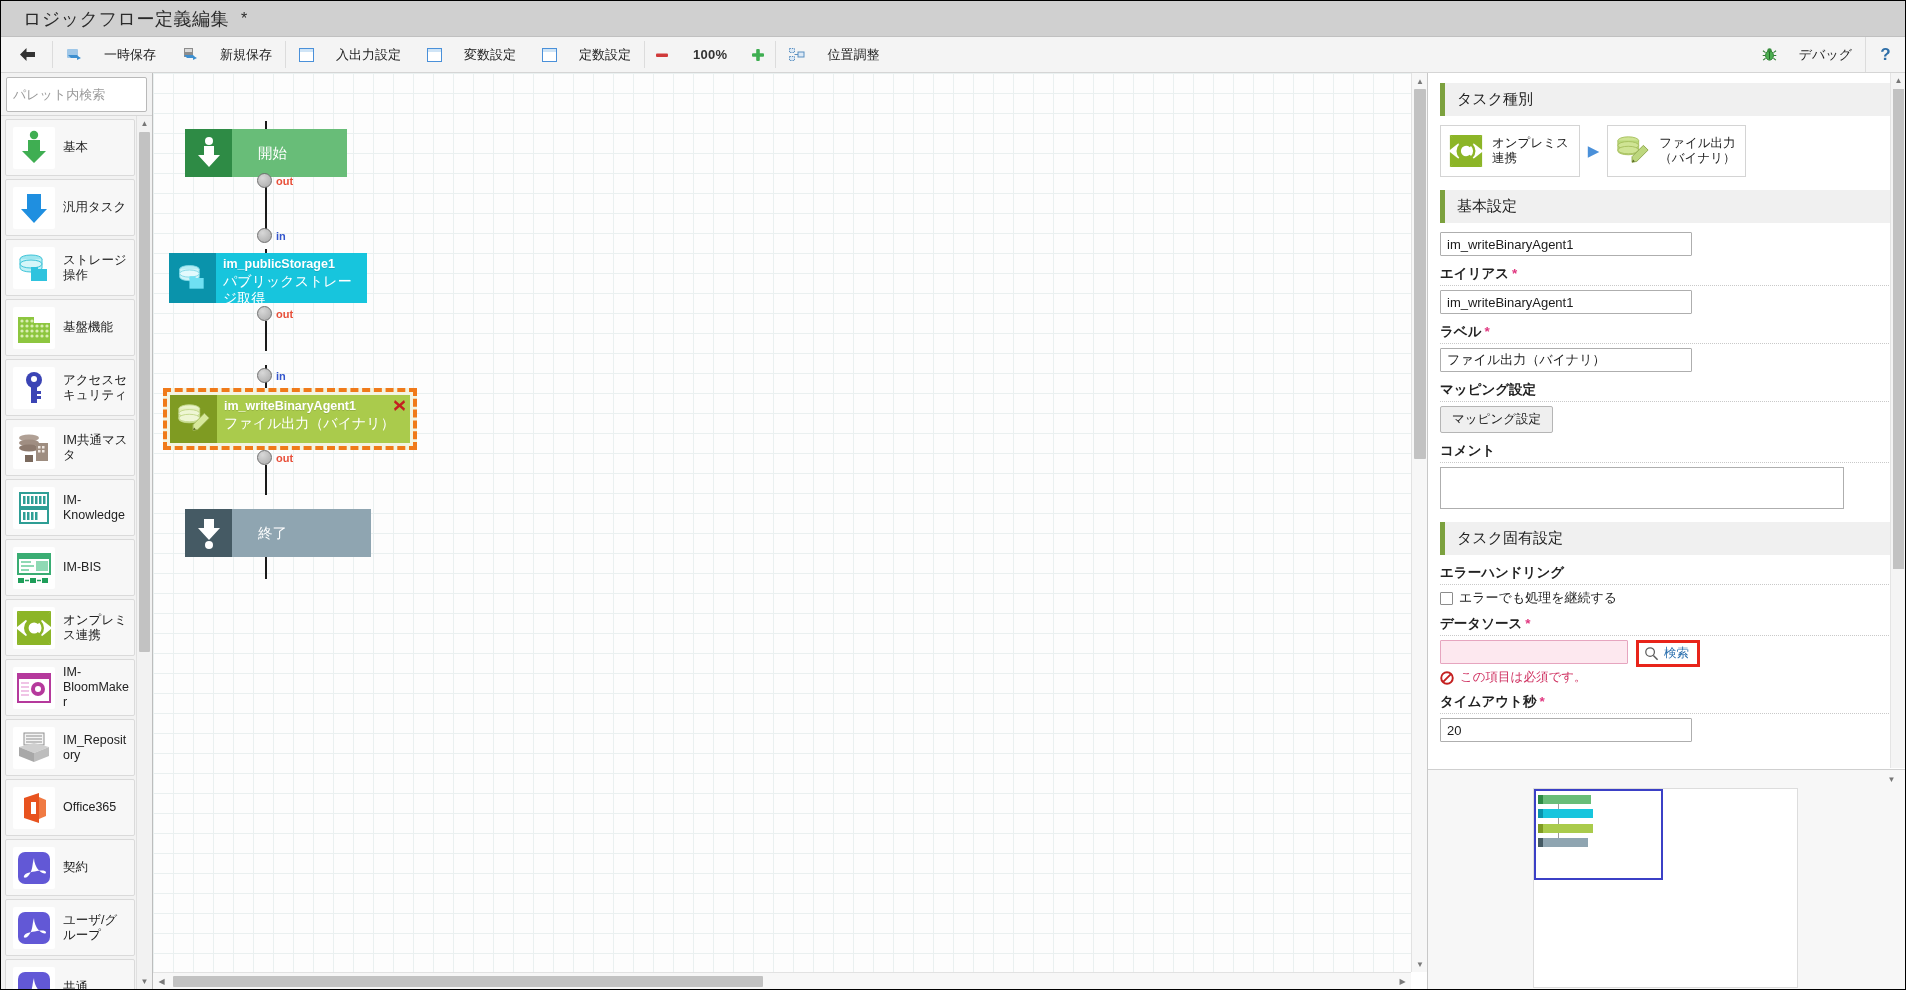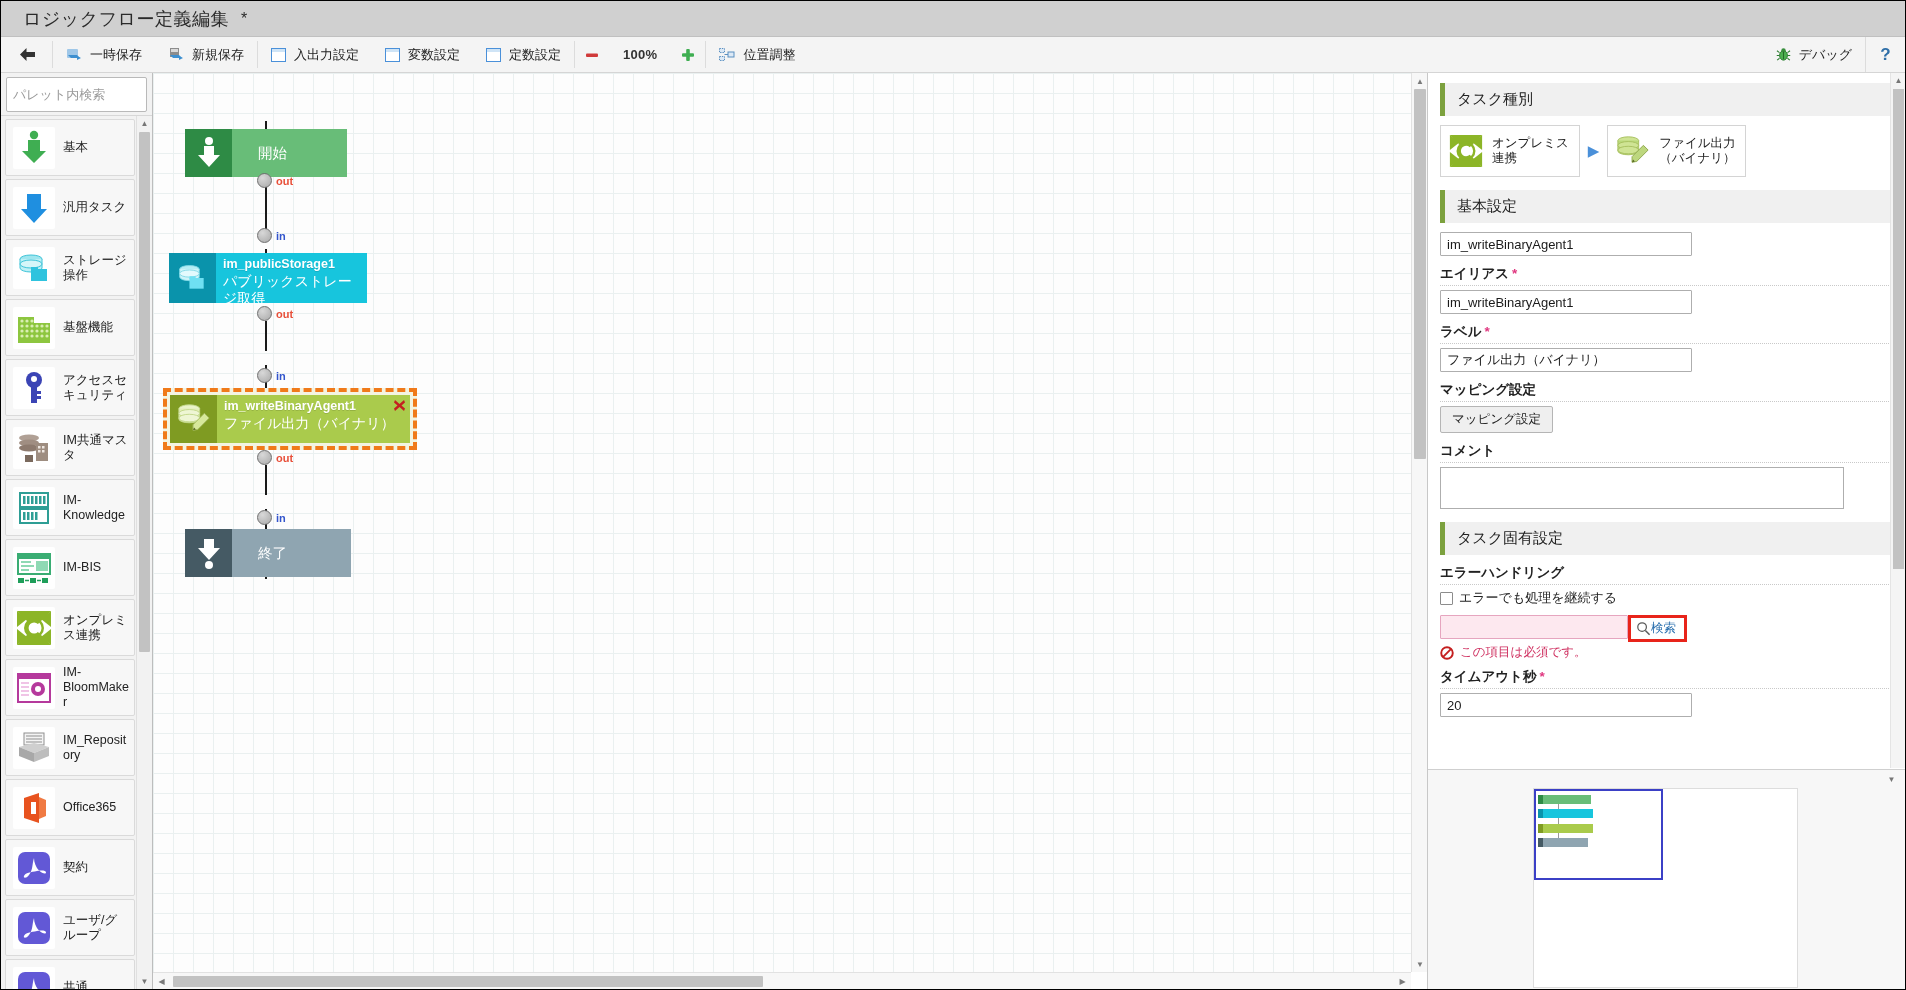--- a/index.html
+++ b/index.html
@@ -38,21 +38,21 @@
   .toolbar {
     position: absolute; left: 0; top: 36px; width: 100%; height: 36px;
     background: #f4f4f4;
     border-bottom: 1px solid #d5d5d5;
     display: flex; align-items: stretch;
   }
   .tb-sep {
     width: 1px; background: #dcdcdc; margin: 4px 0; align-self: stretch;
   }
   .tb-btn {
-    display: flex; align-items: center; gap: 8px;
+    display: flex; align-items: center; gap: 22px;
     padding: 0 13px; height: 100%;
     font-size: 13px; color: #222; cursor: pointer; white-space: nowrap;
   }
   .tb-back { padding: 0 16px 0 18px; font-size: 17px; color: #333; }
   .zoom-level {
     font-size: 13px; font-weight: bold; color: #333;
     padding: 0 14px; display: flex; align-items: center; letter-spacing: .3px;
   }
   .zbtn { padding: 0 9px; display: flex; align-items: center; cursor: pointer; }
   .tb-right { margin-left: auto; display: flex; align-items: stretch; }
@@ -282,22 +282,22 @@
   .chk-row { display: flex; align-items: center; gap: 6px; margin-bottom: 8px; }
   .chk {
     width: 13px; height: 13px; border: 1px solid #8c8c8c;
     background: #fff; border-radius: 1px; cursor: pointer; flex: 0 0 13px;
   }
   .chk-lbl { font-size: 13px; color: #222; }
   .ds-row { display: flex; align-items: flex-start; margin-bottom: 2px; }
   .search-btn-hl {
     border: 3px solid #e8241a;
     padding: 2px 8px 2px 5px;
-    display: flex; align-items: center; 
-    margin-left: 0; cursor: pointer; background: #fff;
+    display: flex; align-items: center; gap: 5px;
+    margin-left: 8px; cursor: pointer; background: #fff;
   }
   .search-btn-hl .lbl { font-size: 12.5px; color: #2a6fae; }
   .err-msg {
     display: flex; align-items: center; gap: 6px;
     font-size: 12.5px; color: #cf3060; margin: 2px 0 7px 0;
   }
 
   
   .props-scroll {
     position: absolute; right: 0; top: 0; width: 15px; height: 695px;
@@ -750,21 +750,21 @@
                 </svg>
               </div>
             </div>
           </div>
         </div>
         <div class="port" style="left:104px; top:377px;"></div>
         <div class="port-lbl out" style="left:123px; top:379px;">out</div>
 
         <div class="port" style="left:104px; top:437px;"></div>
         <div class="port-lbl in" style="left:123px; top:439px;">in</div>
-        <div class="node" style="left:32px; top:456px; width:166px; height:48px; background:#8fa5b1;">
+        <div class="node" style="left:32px; top:436px; width:186px; height:48px; background:#8fa5b1;">
           <div class="node-ico" style="background:#455a64;">
             <svg width="30" height="34" viewBox="0 0 30 34">
               <path d="M10 3 L20 3 L20 12 L26 12 L15 24 L4 12 L10 12 Z" fill="#fff"></path>
               <circle cx="15" cy="29" r="4" fill="#fff"></circle>
             </svg>
           </div>
           <div class="node-body">
             <div class="node-single-label">終了</div>
           </div>
         </div>
@@ -844,20 +844,23 @@
         <textarea class="comment-box" style=""></textarea>
 
         <div class="sec-head">タスク固有設定</div>
 
         <div class="field-label">エラーハンドリング</div>
         <div class="chk-row">
           <span class="chk"></span>
           <span class="chk-lbl">エラーでも処理を継続する</span>
         </div>
 
+        <div class="field-label">
+          <span>データソース</span><span class="req">*</span>
+        </div>
         <div class="ds-row">
           <input class="txt-input err" type="text" value="" style="">
           <div class="search-btn-hl">
             <svg width="15" height="15" viewBox="0 0 16 16">
               <circle cx="6.5" cy="6.5" r="4.6" fill="none" stroke="#5a5a5a" stroke-width="1.3"></circle>
               <path d="M10 10.2 L14.5 14.6" stroke="#5a5a5a" stroke-width="1.6"></path>
             </svg>
             <span class="lbl">検索</span>
           </div>
         </div>

